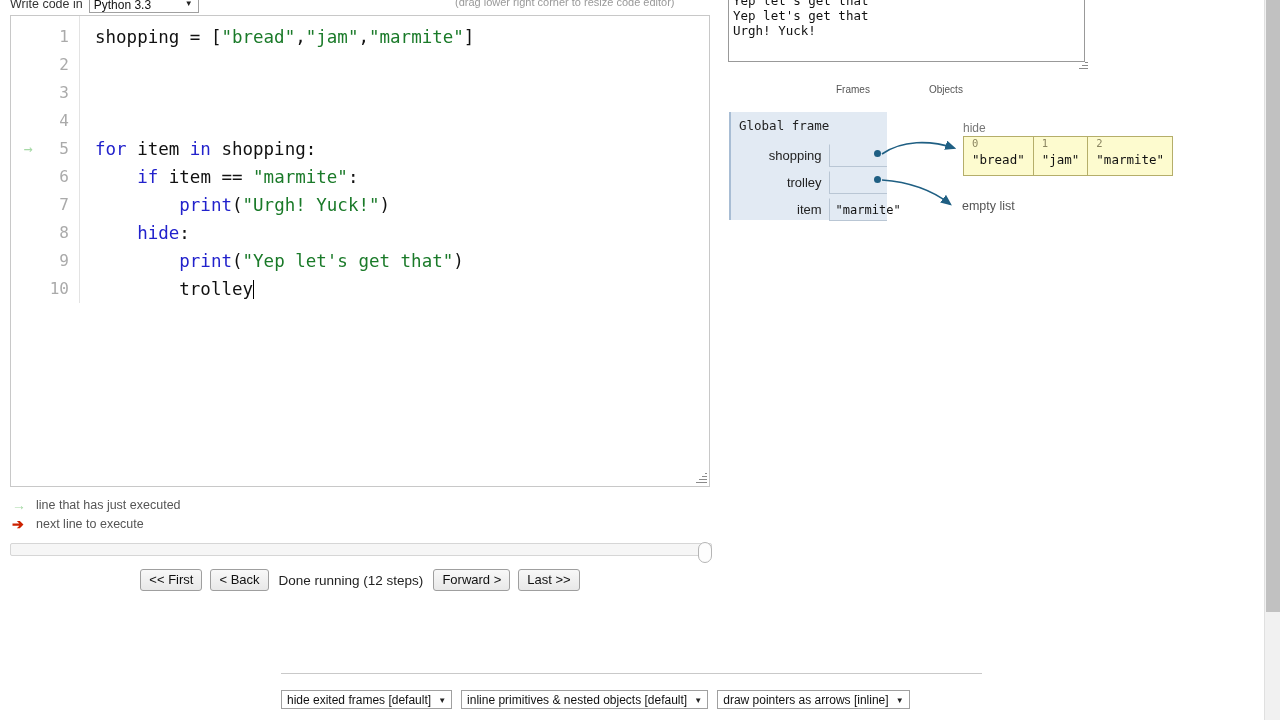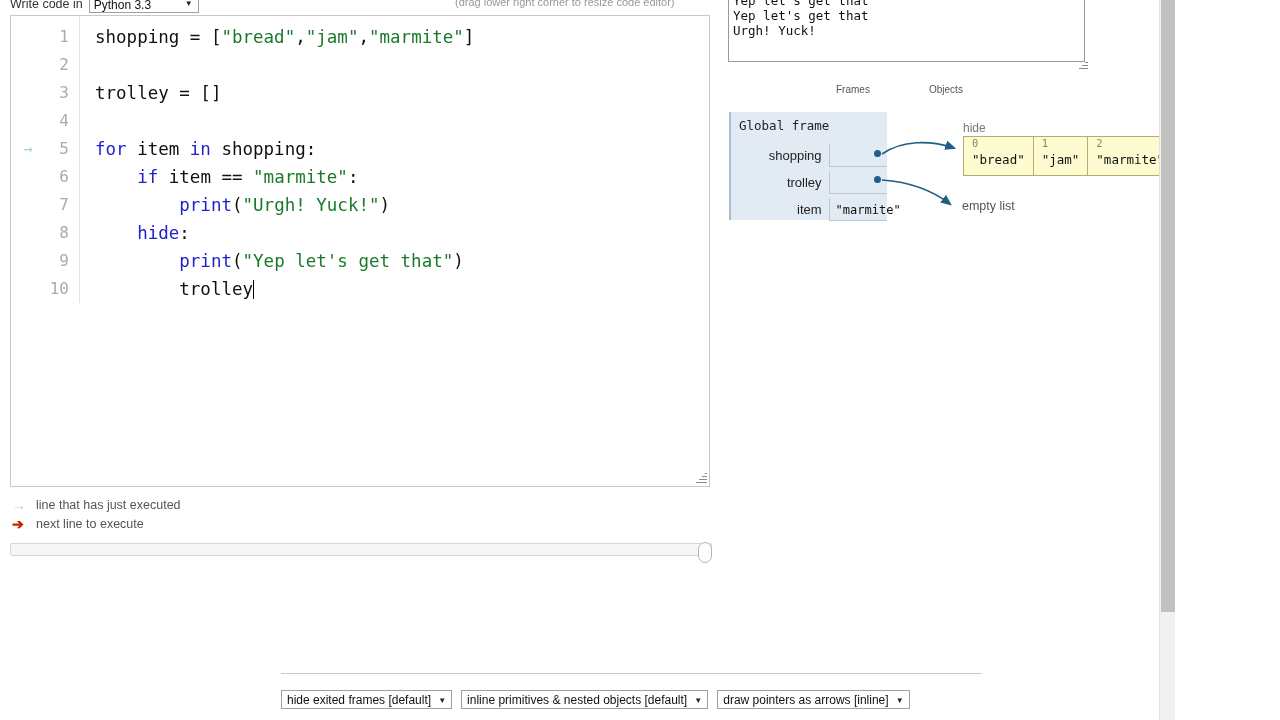--- a/index.html
+++ b/index.html
@@ -7,21 +7,21 @@
     margin: 0;
     padding: 0;
     background: #ffffff;
     width: 1280px;
     height: 720px;
     overflow: hidden;
     font-family: "Liberation Sans", sans-serif;
   }
   #page {
     position: relative;
-    width: 1175px;
+    width: 1280px;
     height: 720px;
     background: #fff;
   }
 
   
   .topbar {
     position: absolute;
     left: 10px;
     top: -6px;
     height: 20px;
@@ -446,21 +446,21 @@
       <span class="caret">▼</span>
     </span>
   </div>
   <div class="hint">(drag lower right corner to resize code editor)</div>
 
   <div class="editor">
     <div class="code-rows" id="code-rows">
       <div class="gutterline"></div>
     <div class="crow"><div class="arrowcell"></div><div class="lineno">1</div><div class="codetext">shopping = [<span class="str">"bread"</span>,<span class="str">"jam"</span>,<span class="str">"marmite"</span>]</div></div>
         <div class="crow"><div class="arrowcell"></div><div class="lineno">2</div><div class="codetext"></div></div>
-        <div class="crow"><div class="arrowcell"></div><div class="lineno">3</div><div class="codetext">trolley = []</div></div>
+        <div class="crow"><div class="arrowcell"></div><div class="lineno">3</div></div>
         <div class="crow"><div class="arrowcell"></div><div class="lineno">4</div><div class="codetext"></div></div>
         <div class="crow"><div class="arrowcell arrow-green">→</div><div class="lineno">5</div><div class="codetext"><span class="kw">for</span> item <span class="kw">in</span> shopping:</div></div>
         <div class="crow"><div class="arrowcell"></div><div class="lineno">6</div><div class="codetext">    <span class="kw">if</span> item == <span class="str">"marmite"</span>:</div></div>
         <div class="crow"><div class="arrowcell"></div><div class="lineno">7</div><div class="codetext">        <span class="kw">print</span>(<span class="str">"Urgh! Yuck!"</span>)</div></div>
         <div class="crow"><div class="arrowcell"></div><div class="lineno">8</div><div class="codetext">    <span class="kw">hide</span>:</div></div>
         <div class="crow"><div class="arrowcell"></div><div class="lineno">9</div><div class="codetext">        <span class="kw">print</span>(<span class="str">"Yep let's get that"</span>)</div></div>
         <div class="crow"><div class="arrowcell"></div><div class="lineno">10</div><div class="codetext">        trolley<span class="cursor"></span></div></div>
       </div>
     <div class="resize-handle">
       <i style="bottom:1px; width:11px;"></i>
@@ -480,20 +480,27 @@
       <span>next line to execute</span>
     </div>
   </div>
 
   <div class="slider-wrap">
     <div class="slider-track">
       <div class="slider-thumb"></div>
     </div>
   </div>
 
+  <div class="navbar">
+    <button class="btn">&lt;&lt; First</button>
+    <button class="btn">&lt; Back</button>
+    <span class="status">Done running (12 steps)</span>
+    <button class="btn">Forward &gt;</button>
+    <button class="btn">Last &gt;&gt;</button>
+  </div>
 
   <div class="console">Yep let's get that
 Yep let's get that
 Urgh! Yuck!</div>
   <div class="console-resize">
     <i style="bottom:1px; width:9px;"></i>
     <i style="bottom:4px; width:6px;"></i>
     <i style="bottom:7px; width:3px;"></i>
   </div>
 

